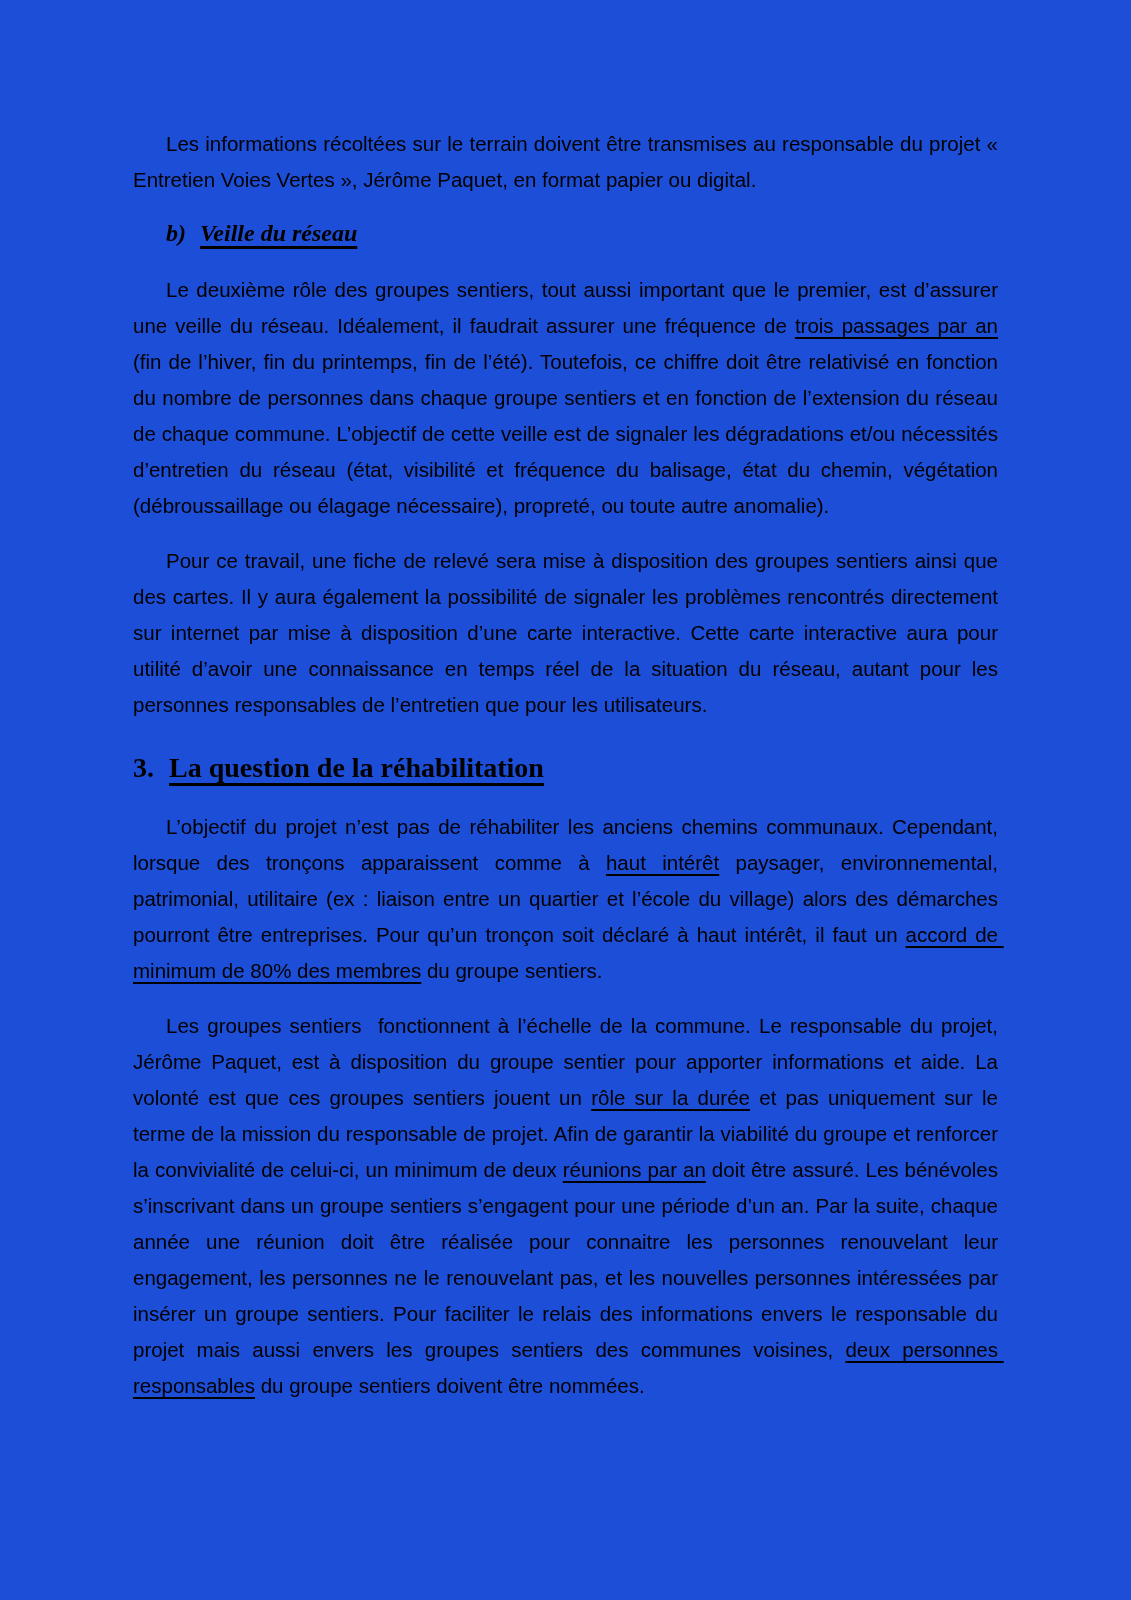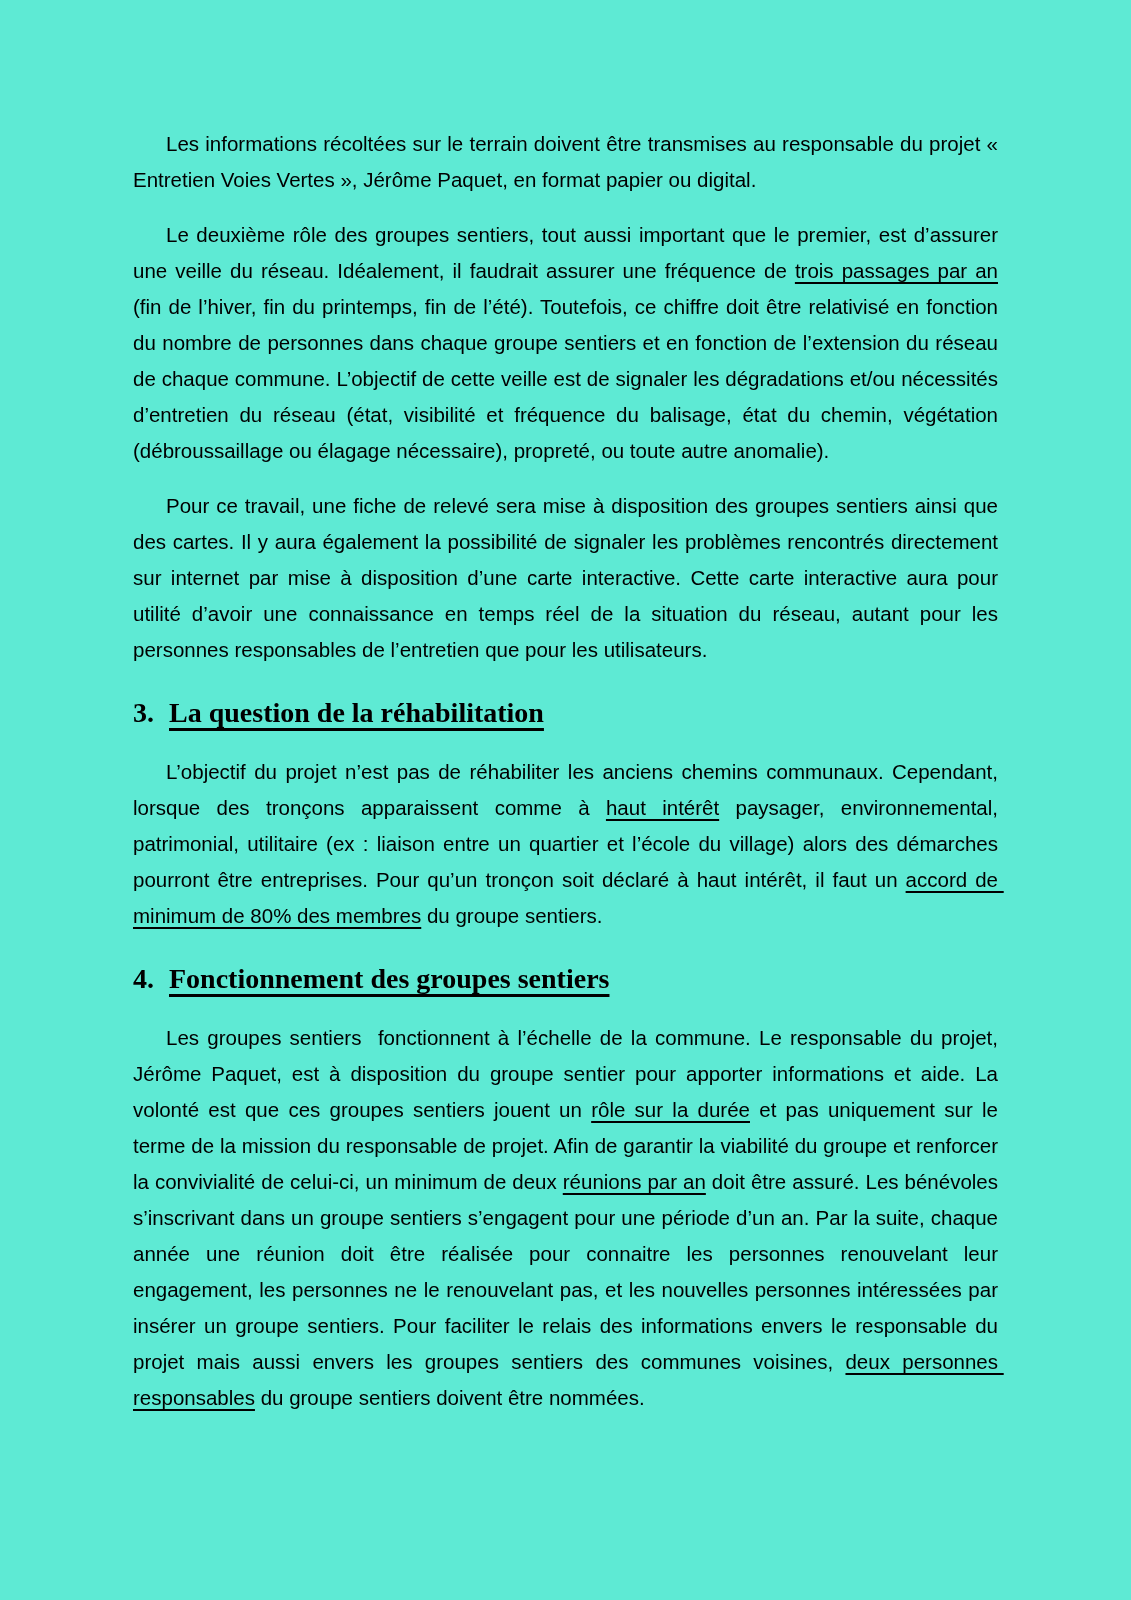--- a/index.html
+++ b/index.html
@@ -10,21 +10,21 @@
   body {
     width: 1131px;
     height: 1600px;
     overflow: hidden;
   }
   .page {
     box-sizing: border-box;
     width: 1131px;
     height: 1600px;
     padding: 126px 133px 0 133px;
-    background: #5eead4;
+    background: #1d4ed8;
     color: #000000;
     font-family: "Liberation Sans", "DejaVu Sans", sans-serif;
   }
   p.body-para {
     margin: 0 0 19px 0;
     font-size: 20.5px;
     line-height: 36px;
     text-align: justify;
     text-indent: 33px;
     color: #000000;
@@ -73,30 +73,30 @@
     text-underline-offset: 6px;
   }
 </style>
 </head>
 <body>
 
 <div class="page">
 
   <p class="body-para runs-host"><span>Les informations récoltées sur le terrain doivent être transmises au responsable du projet « Entretien Voies Vertes », Jérôme Paquet, en format papier ou digital.</span></p>
 
+  <h3 class="sub-heading">
+    <span class="h-num">b)</span><span class="h-title">Veille du réseau</span>
+  </h3>
 
   <p class="body-para runs-host"><span>Le deuxième rôle des groupes sentiers, tout aussi important que le premier, est d’assurer une veille du réseau. Idéalement, il faudrait assurer une fréquence de </span><span class="b u">trois passages par an</span><span> (fin de l’hiver, fin du printemps, fin de l’été). Toutefois, ce chiffre doit être relativisé en fonction du nombre de personnes dans chaque groupe sentiers et en fonction de l’extension du réseau de chaque commune. L’objectif de cette veille est de signaler les dégradations et/ou nécessités d’entretien du réseau (état, visibilité et fréquence du balisage, état du chemin, végétation (débroussaillage ou élagage nécessaire), propreté, ou toute autre anomalie).</span></p>
 
   <p class="body-para runs-host"><span>Pour ce travail, une fiche de relevé sera mise à disposition des groupes sentiers ainsi que des cartes. Il y aura également la possibilité de signaler les problèmes rencontrés directement sur internet par mise à disposition d’une carte interactive. Cette carte interactive aura pour utilité d’avoir une connaissance en temps réel de la situation du réseau, autant pour les personnes responsables de l’entretien que pour les utilisateurs.</span></p>
 
   <h2 class="section-heading">
     <span class="h-num">3.</span><span class="h-title">La question de la réhabilitation</span>
   </h2>
 
   <p class="body-para runs-host"><span>L’objectif du projet n’est pas de réhabiliter les anciens chemins communaux. Cependant, lorsque des tronçons apparaissent comme à </span><span class="b u">haut intérêt</span><span> paysager, environnemental, patrimonial, utilitaire (ex : liaison entre un quartier et l’école du village) alors des démarches pourront être entreprises. Pour qu’un tronçon soit déclaré à haut intérêt, il faut un </span><span class="b u">accord de minimum de 80% des membres</span><span> du groupe sentiers.</span></p>
 
-  <h2 class="section-heading">
-    <span class="h-num">4.</span><span class="h-title">Fonctionnement des groupes sentiers</span>
-  </h2>
 
   <p class="body-para runs-host"><span>Les groupes sentiers  fonctionnent à l’échelle de la commune. Le responsable du projet, Jérôme Paquet, est à disposition du groupe sentier pour apporter informations et aide. La volonté est que ces groupes sentiers jouent un </span><span class="b u">rôle sur la durée</span><span> et pas uniquement sur le terme de la mission du responsable de projet. Afin de garantir la viabilité du groupe et renforcer la convivialité de celui-ci, un minimum de deux </span><span class="b u">réunions par an</span><span> doit être assuré. Les bénévoles s’inscrivant dans un groupe sentiers s’engagent pour une période d’un an. Par la suite, chaque année une réunion doit être réalisée pour connaitre les personnes renouvelant leur engagement, les personnes ne le renouvelant pas, et les nouvelles personnes intéressées par insérer un groupe sentiers. Pour faciliter le relais des informations envers le responsable du projet mais aussi envers les groupes sentiers des communes voisines, </span><span class="b u">deux personnes responsables</span><span> du groupe sentiers doivent être nommées.</span></p>
 
 </div>
 
 </body></html>

